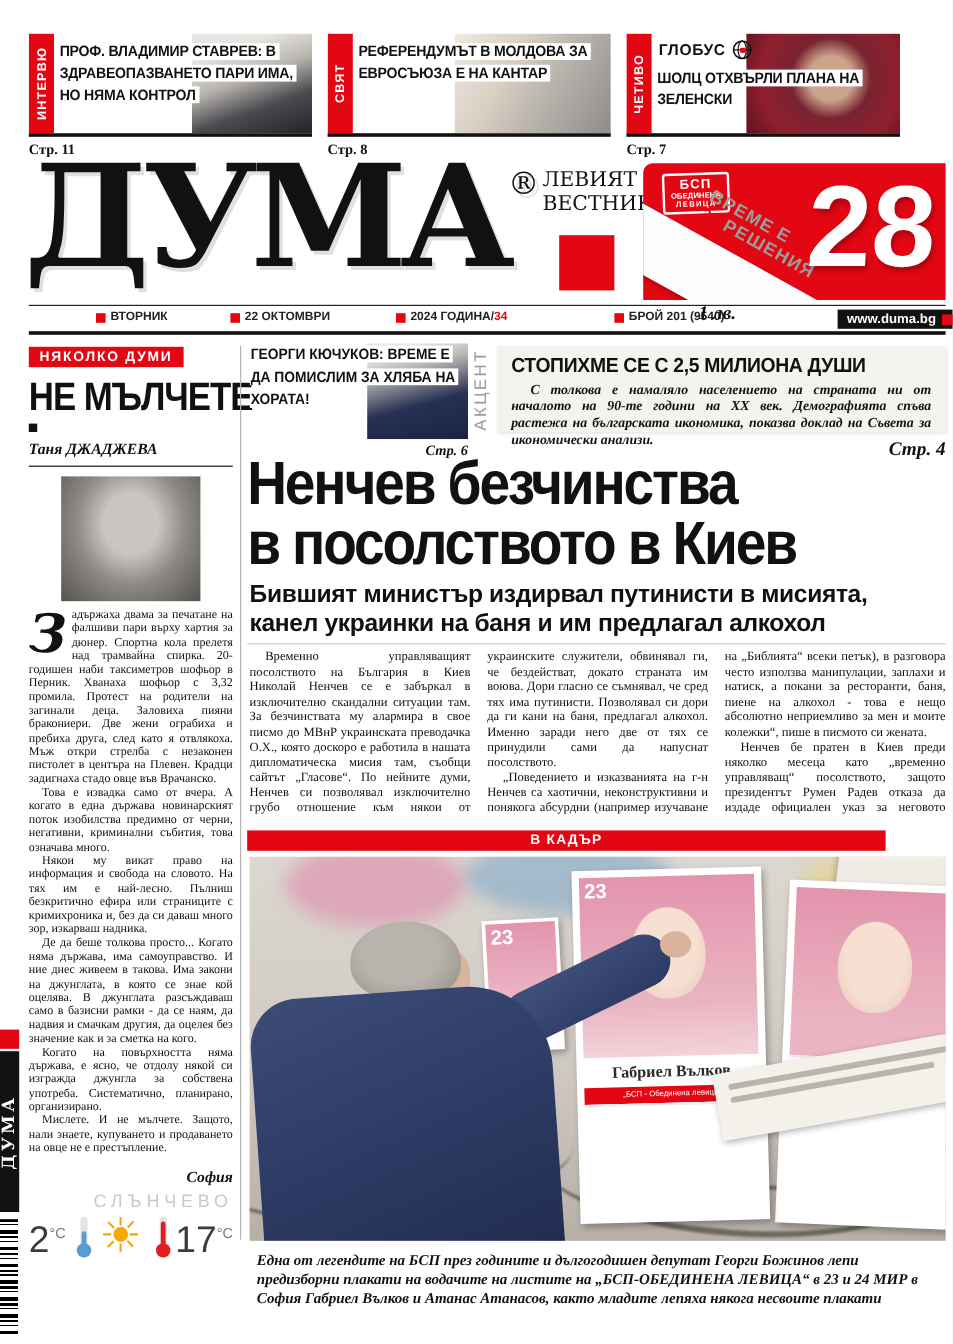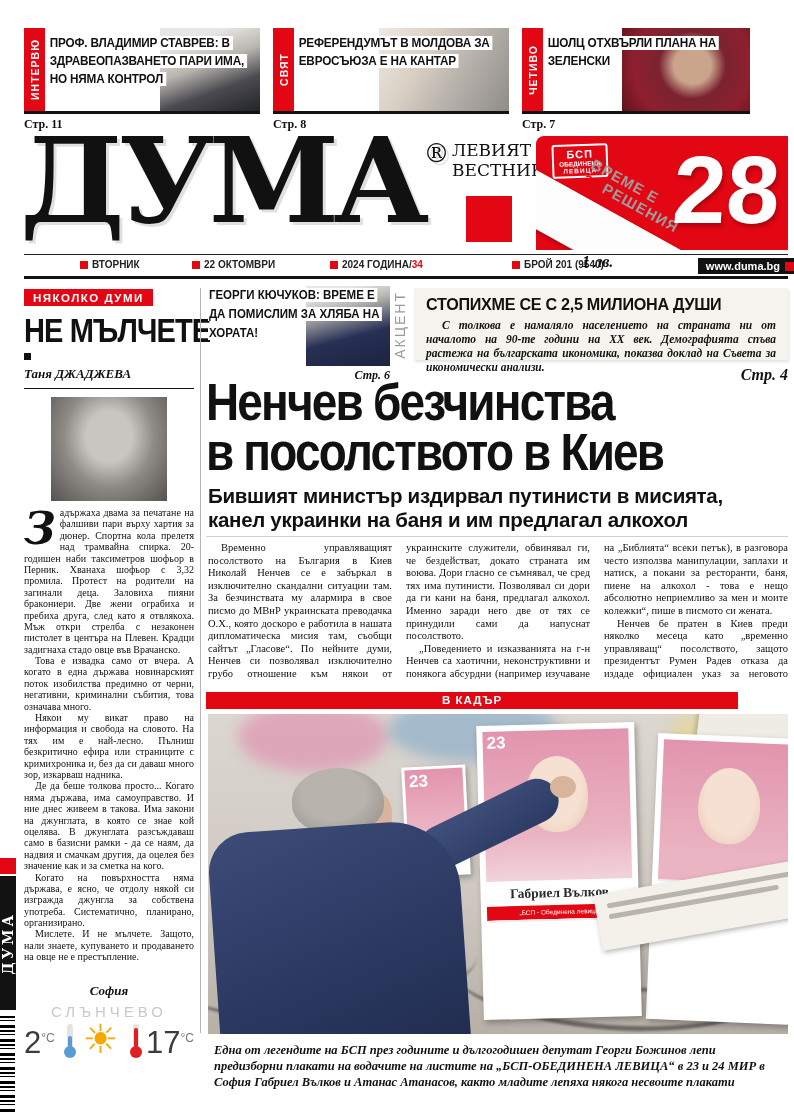--- a/index.html
+++ b/index.html
@@ -75,21 +75,21 @@
         letter-spacing:-1px; margin:8px 0 6px; transform:scaleX(0.88); transform-origin:left top; white-space:nowrap; }
   .bullet-sq { width:7px; height:7px; background:#121212; margin:2px 0 6px; }
   .author { font-weight:bold; font-style:italic; font-size:13px; margin-bottom:6px; }
   .left-rule { border-top:1.5px solid #121212; margin-bottom:8px; }
   .author-photo { width:116px; height:104px; margin:0 auto 6px;
         background:radial-gradient(ellipse at 50% 38%, #c9c5c0 0 28%, #8e8a86 55%, #55524f 100%); }
   .left-body p { font-size:10px; line-height:1.14; text-align:justify; text-indent:11px; }
   .lead-p { text-indent:0 !important; }
   .dropcap { float:left; font-family:"DejaVu Serif",serif; font-weight:bold; font-style:italic;
         font-size:44px; line-height:0.8; padding:4px 4px 0 0; }
-  .weather { margin-top:20px; text-align:center; }
+  .weather { margin-top:10px; text-align:right; }
   .weather-city { font-weight:bold; font-style:italic; font-size:13px; }
   .weather-cond { font-family:"Liberation Sans",sans-serif; color:#c9c9c9; font-size:15px; letter-spacing:4px; margin-top:4px; }
   .weather-row { display:flex; align-items:flex-end; justify-content:center; gap:9px; margin-top:2px; }
   .temp { font-family:"Liberation Sans",sans-serif; font-size:31px; color:#3c3c3c; line-height:1; }
   .temp sup { font-size:12px; color:#777; }
   .sun-glyph { font-size:40px; color:#f5a800; line-height:0.9; margin:0 2px; }
   .thermo { position:relative; width:13px; height:34px; }
   .thermo .tube { position:absolute; left:3.5px; top:0; width:6px; height:25px; background:#e3e3e3; border-radius:3px; }
   .thermo .fill { position:absolute; left:4.5px; width:4px; border-radius:2px; }
   .thermo .bulb { position:absolute; left:0.5px; bottom:0; width:12px; height:12px; border-radius:50%; }
@@ -221,20 +221,29 @@
       </div>
       <div class="teaser-ref">Стр. 8</div>
     </div>
     <div class="teaser t3">
       <div class="teaser-box">
         <div class="tag-strip">
             <span>ЧЕТИВО</span>
           </div>
         <div class="teaser-main">
           <div class="teaser-photo ph-scholz"></div>
+          <div class="globus">
+            <span class="globus-label">ГЛОБУС</span>
+            <svg class="globe-svg" viewBox="0 0 20 20">
+                <circle cx="10" cy="10" r="8.5" fill="none" stroke="#111" stroke-width="1.6"></circle>
+                <ellipse cx="10" cy="10" rx="4" ry="8.5" fill="none" stroke="#111" stroke-width="1.2"></ellipse>
+                <line x1="1.5" y1="10" x2="18.5" y2="10" stroke="#111" stroke-width="1.2"></line>
+                <rect x="8" y="8" width="5" height="5" fill="#e30613"></rect>
+              </svg>
+          </div>
           <div class="teaser-headline"><b>ШОЛЦ ОТХВЪРЛИ ПЛАНА НА ЗЕЛЕНСКИ</b></div>
         </div>
       </div>
       <div class="teaser-ref">Стр. 7</div>
     </div>
   </div>
 
   <div class="masthead-title"><span>ДУМА</span><span class="masthead-reg">®</span></div>
   <div class="tagline">ЛЕВИЯТ ВЕСТНИК</div>
   <div class="mast-square"></div>

